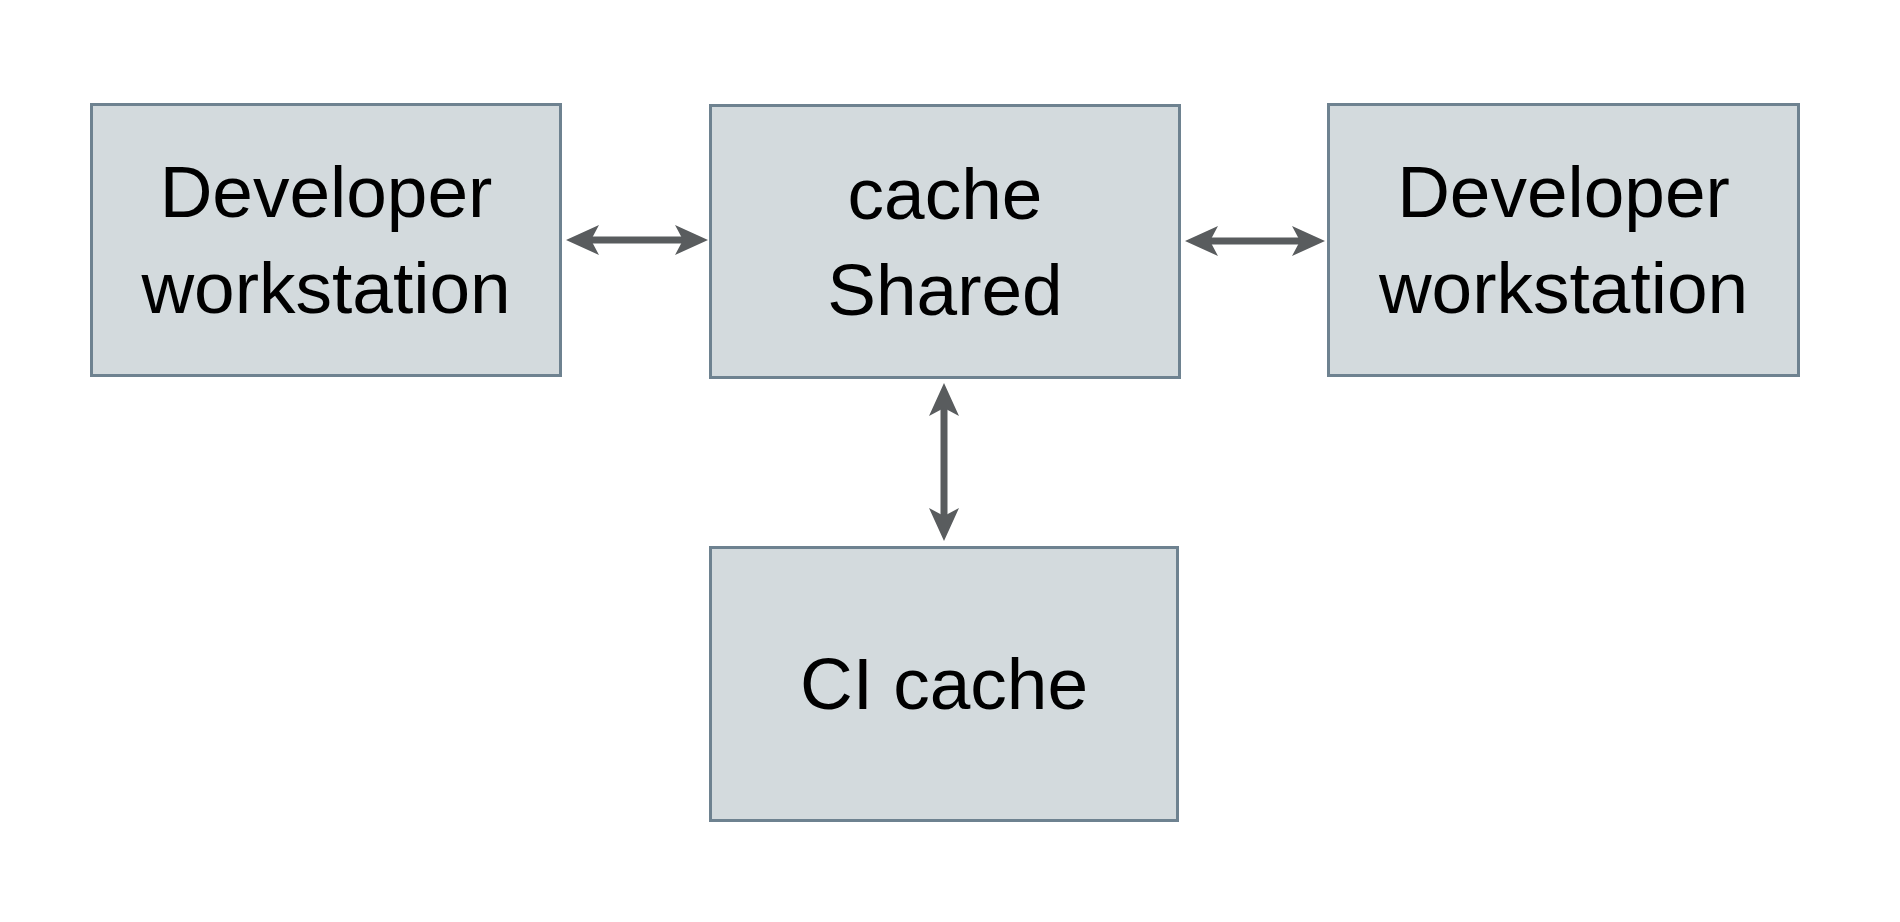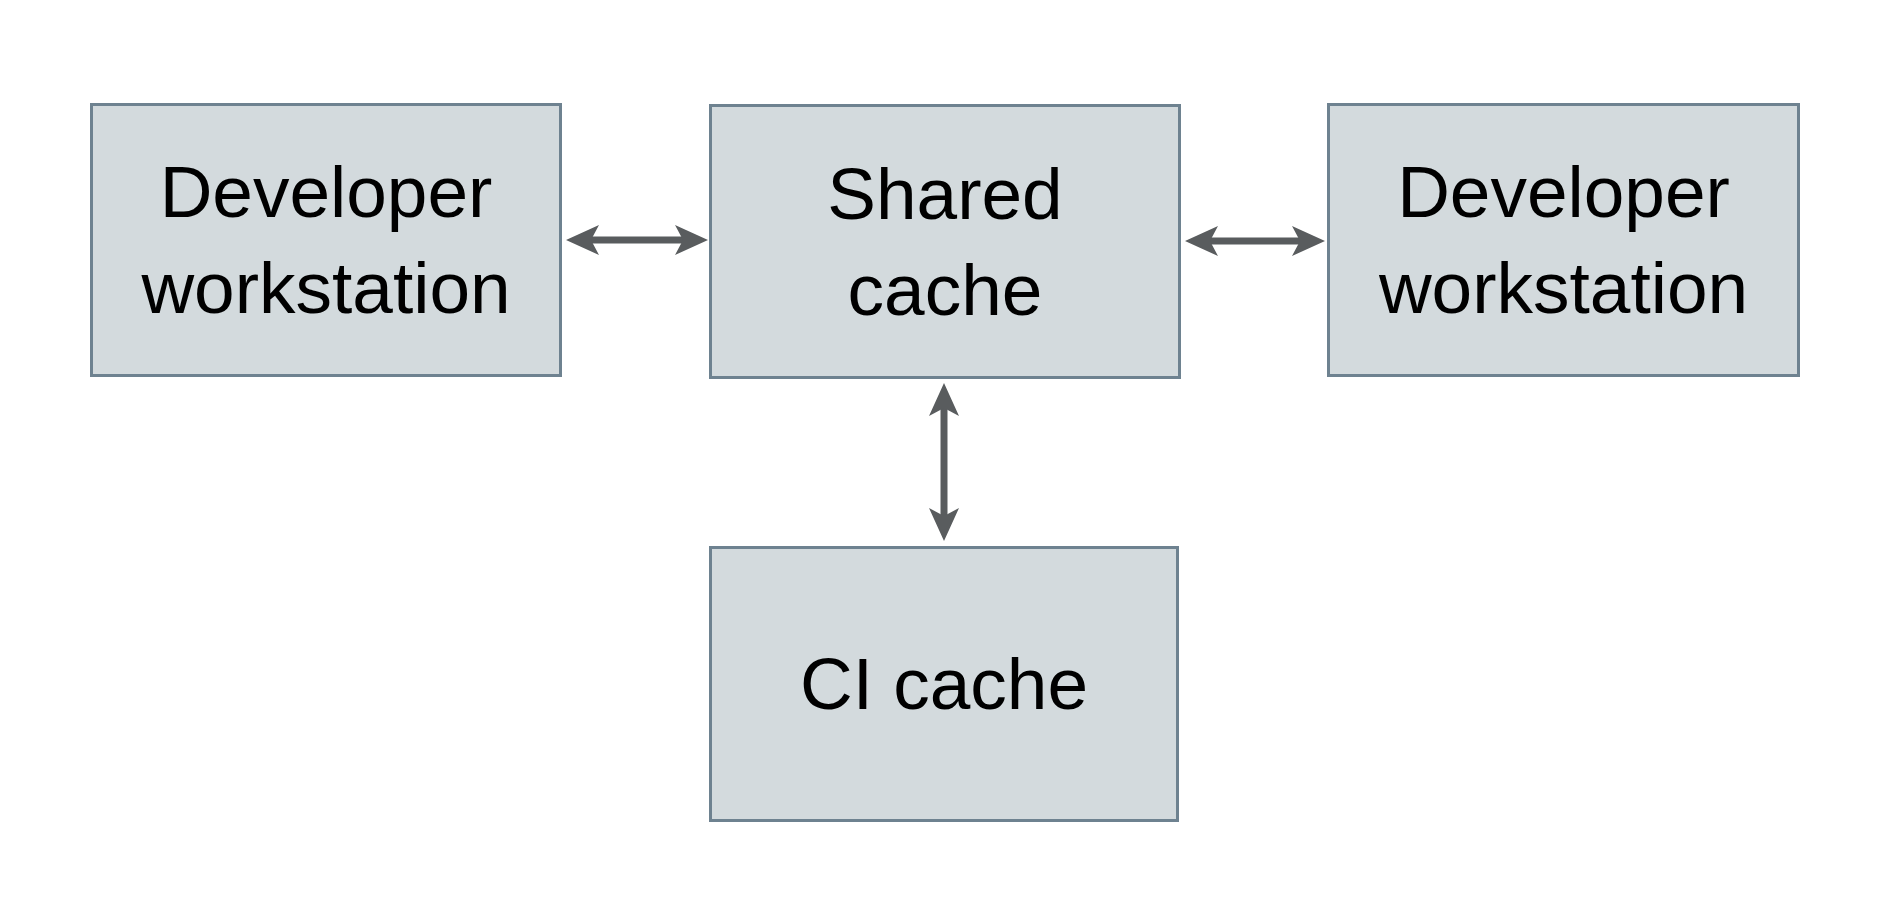--- a/index.html
+++ b/index.html
@@ -67,22 +67,22 @@
 
   <div class="node" id="node-left">
     <div class="node-label">
       <span class="line">Developer</span>
       <span class="line">workstation</span>
     </div>
   </div>
 
   <div class="node" id="node-center">
     <div class="node-label">
+      <span class="line">cache</span>
       <span class="line">Shared</span>
-      <span class="line">cache</span>
     </div>
   </div>
 
   <div class="node" id="node-right">
     <div class="node-label">
       <span class="line">Developer</span>
       <span class="line">workstation</span>
     </div>
   </div>
 

